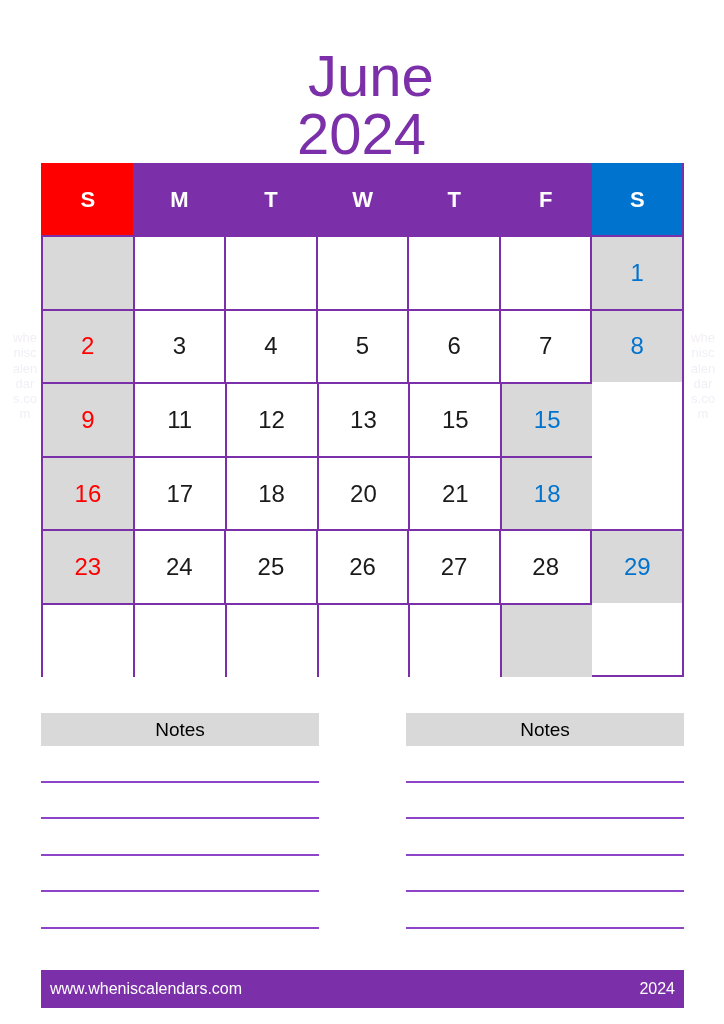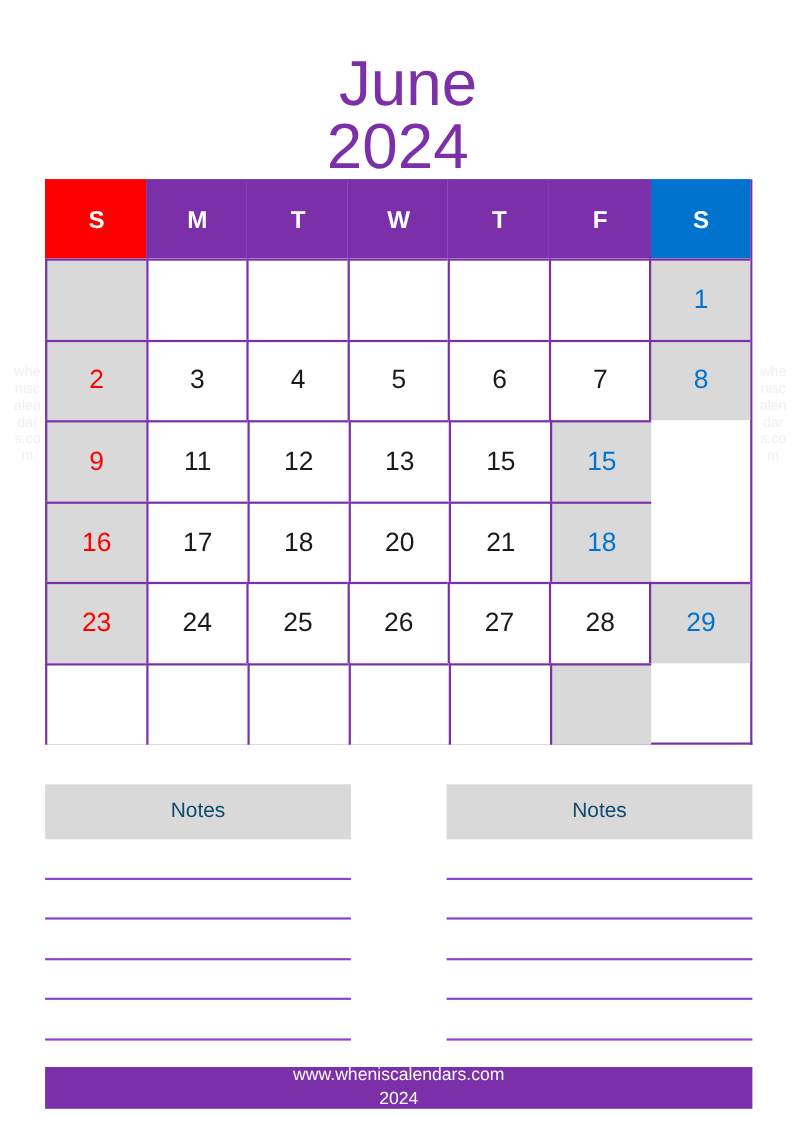--- a/index.html
+++ b/index.html
@@ -124,23 +124,23 @@
     position: absolute;
     left: 41px;
     top: 713px;
     width: 643px;
     height: 240px;
     display: flex;
     justify-content: space-between;
   }
   .notes-col { width: 278px; }
   .notes-header {
-    height: 50px;
+    height: 33px;
     background: #D9D9D9;
-    color: #0c4a6e;
+    color: #000000;
     font-size: 19px;
     display: flex;
     align-items: center;
     justify-content: center;
   }
   .notes-line {
     height: 2px;
     background: #8E44C8;
     margin-top: 34.5px;
   }
@@ -150,21 +150,20 @@
     position: absolute;
     left: 41px;
     top: 970px;
     width: 643px;
     height: 38px;
     background: #7B2FA8;
     display: flex;
     align-items: center;
     justify-content: space-between;
     padding: 0 9px;
-    flex-direction: column;
   }
   .footer-text {
     color: #ffffff;
     font-size: 16px;
     line-height: 1;
   }
 </style>
 </head>
 <body>
 

